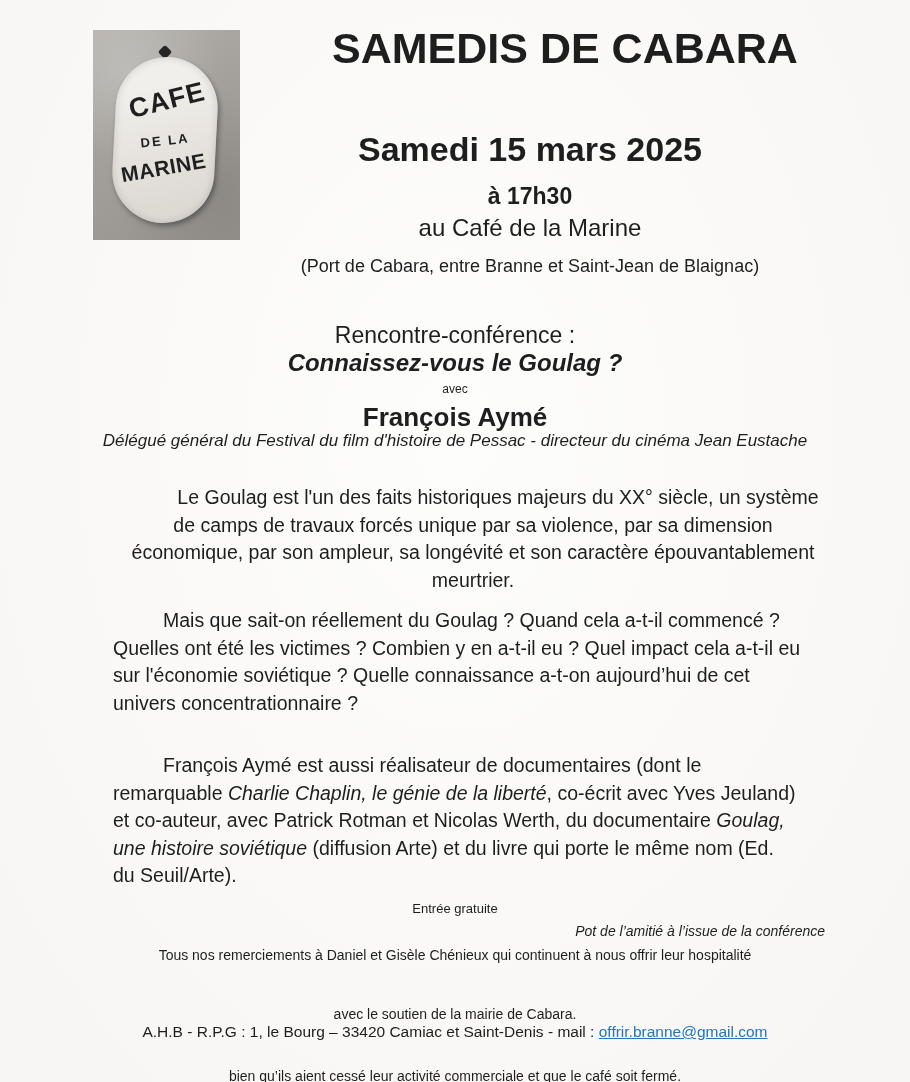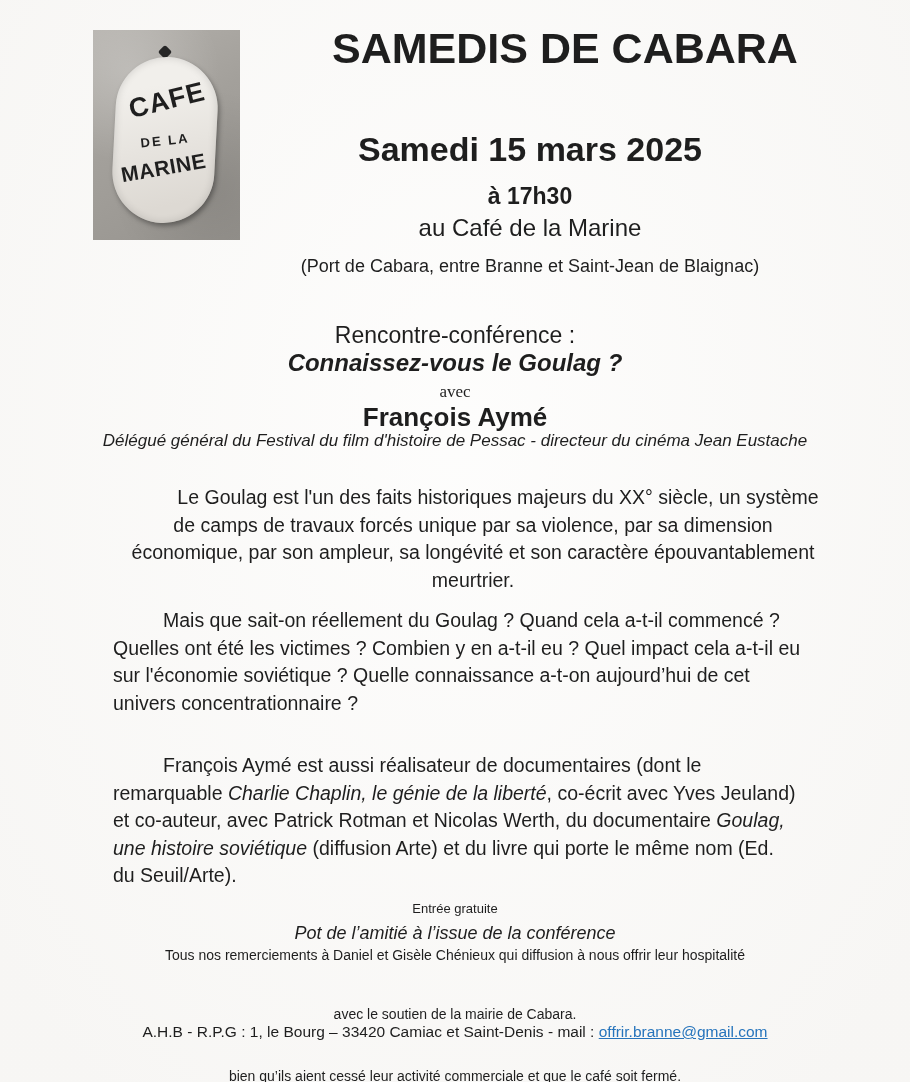--- a/index.html
+++ b/index.html
@@ -42,33 +42,33 @@
 
   
   .title   {left:260px;top:24px;width:610px;font-size:43px;font-weight:bold;}
   .date    {left:250px;top:130px;width:560px;font-size:34px;font-weight:bold;}
   .time    {left:250px;top:183px;width:560px;font-size:23px;font-weight:bold;}
   .venue   {left:250px;top:214px;width:560px;font-size:24px;font-weight:normal;}
   .port    {left:250px;top:256px;width:560px;font-size:18px;}
 
   .rencontre{left:85px;top:322px;width:740px;font-size:23px;}
   .goulag   {left:85px;top:349px;width:740px;font-size:24px;font-weight:bold;font-style:italic;}
-  .avec     {left:85px;top:382px;width:740px;font-size:17px;font-family:Liberation Serif, serif;}
+  .avec     {left:85px;top:382px;width:740px;font-size:12px;}
   .speaker  {left:85px;top:402px;width:740px;font-size:26px;font-weight:bold;}
   .speaker-title{left:85px;top:431px;width:740px;font-size:17px;font-style:italic;}
 
   
   .para{left:113px;width:720px;font-size:19.5px;line-height:27.5px;}
   .p1{top:484px;text-align:center;} .p2{top:607px;} .p3{top:752px;}
   .pline{white-space:nowrap;}
   .indent{padding-left:50px;}
 
   
   .entree {left:85px;top:901px;width:740px;font-size:13px;font-weight:normal;}
-  .pot    {left:85px;top:923px;width:740px;font-size:18px;font-style:italic;}
+  .pot    {left:85px;top:923px;width:740px;font-size:14px;font-style:italic;text-align:right;}
   .thanks1{left:85px;top:947px;width:740px;font-size:14px;}
   .thanks2{left:85px;top:1024px;width:740px;font-size:14px;margin-top:44px;}
   .org1   {left:85px;top:987px;width:740px;font-size:14px;}
   .org2   {left:85px;top:1006px;width:740px;font-size:14px;}
   .contact{left:85px;top:1023px;width:740px;font-size:15.5px;}
   a.mail{color:#2674bc;text-decoration:underline;cursor:pointer;}
 </style>
 </head>
 <body>
 
@@ -112,18 +112,18 @@
   <div class="abs para p3">
     <div class="pline indent"><span>François Aymé est aussi réalisateur de documentaires (dont le</span></div>
     <div class="pline"><span>remarquable </span><span class="it">Charlie Chaplin, le génie de la liberté</span><span>, co-écrit avec Yves Jeuland)</span></div>
     <div class="pline"><span>et co-auteur, avec Patrick Rotman et Nicolas Werth, du documentaire </span><span class="it">Goulag,</span></div>
     <div class="pline"><span class="it">une histoire soviétique</span><span> (diffusion Arte) et du livre qui porte le même nom (Ed.</span></div>
     <div class="pline"><span>du Seuil/Arte).</span></div>
   </div>
 
   <div class="abs c entree">Entrée gratuite</div>
   <div class="abs c pot">Pot de l’amitié à l’issue de la conférence</div>
-  <div class="abs c thanks1">Tous nos remerciements à Daniel et Gisèle Chénieux qui diffusion à nous offrir leur hospitalité</div>
+  <div class="abs c thanks1">Tous nos remerciements à Daniel et Gisèle Chénieux qui continuent à nous offrir leur hospitalité</div>
   <div class="abs c thanks2">bien qu’ils aient cessé leur activité commerciale et que le café soit fermé.</div>
   <div class="abs c org2">avec le soutien de la mairie de Cabara.</div>
   <div class="abs c contact"><span>A.H.B - R.P.G : 1, le Bourg – 33420 Camiac et Saint-Denis - mail : </span><a href="#" class="mail">offrir.branne@gmail.com</a></div>
 
 </div>
 
 </body></html>

